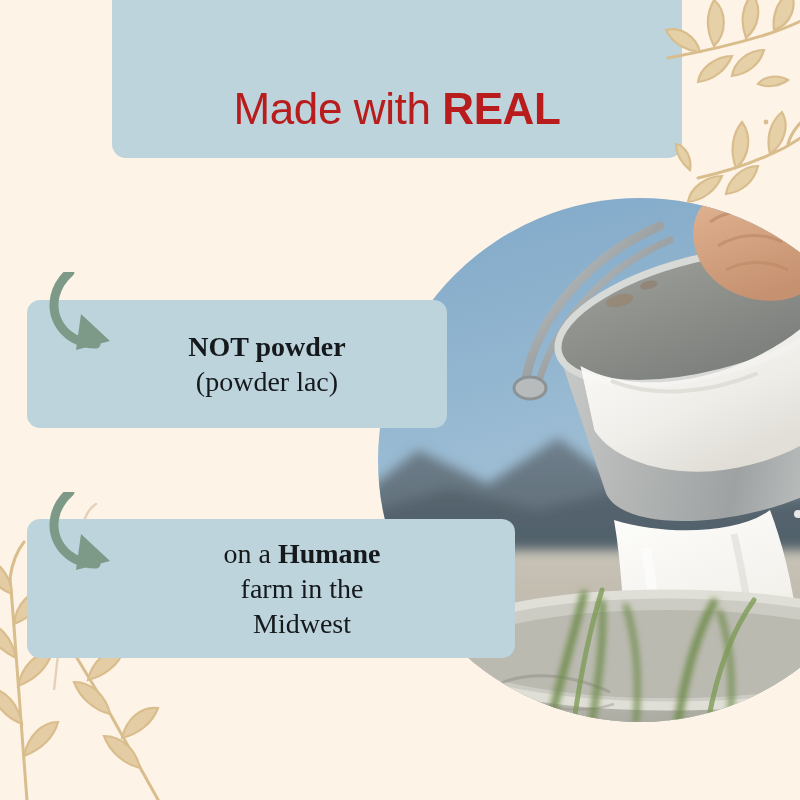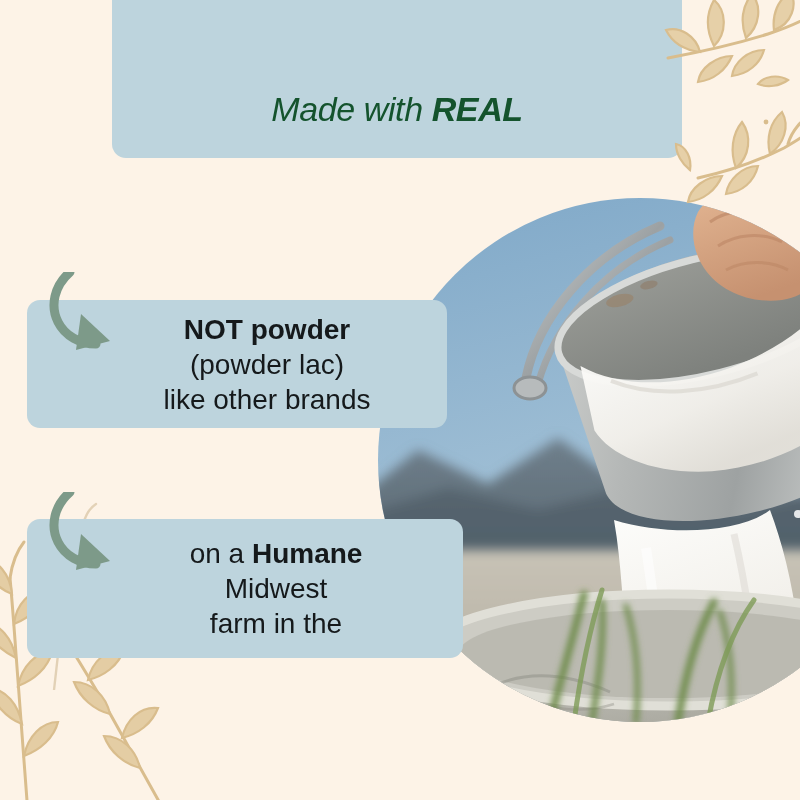--- a/index.html
+++ b/index.html
@@ -58,27 +58,26 @@
     background: #bdd4dd;
     border-radius: 0 0 14px 14px;
     box-sizing: border-box;
     display: flex;
     flex-direction: column;
     align-items: center;
     justify-content: flex-end;
     padding-bottom: 20px;
   }
   .headline-line {
-    color: #14532d;
-    font-size: 34px;
+    color: #b91c1c;
+    font-size: 44px;
     line-height: 58px;
     letter-spacing: -0.4px;
     font-weight: 400;
     white-space: nowrap;
-    font-style: italic;
   }
   .headline-line b { font-weight: 700; }
 
   
   #photo-circle {
     position: absolute;
     left: 378px;
     top: 198px;
     width: 524px;
     height: 524px;
@@ -102,31 +101,32 @@
     left: 27px;
     top: 300px;
     width: 420px;
     height: 128px;
     padding-left: 70px;
     padding-right: 10px;
   }
   #callout-2 {
     left: 27px;
     top: 519px;
-    width: 436px;
+    width: 488px;
     height: 139px;
     padding-left: 76px;
     padding-right: 14px;
   }
   .callout-line {
     color: #15191b;
     font-size: 28px;
     line-height: 35px;
     font-weight: 400;
     white-space: nowrap;
+    font-family: Liberation Serif, serif;
   }
   .callout-line b { font-weight: 700; }
 
   
   .arrow {
     position: absolute;
     pointer-events: none;
   }
   .arrow svg { display: block; }
   #arrow-1 { left: 36px; top: 272px; width: 90px; height: 88px; }
@@ -334,34 +334,33 @@
         <path d="M128 150 C132 136 142 126 150 122"></path>
         <path d="M30 176 C22 170 16 160 16 150 C26 152 32 164 30 176 Z" fill="#e6d0a8" stroke-width="2.2"></path>
         <circle cx="106" cy="128" r="2.4" fill="#d9bd8d" stroke="none"></circle>
       </g>
     </svg>
   </div>
 
   <div class="callout" id="callout-1">
     <div class="callout-line"><b>NOT powder</b></div>
     <div class="callout-line">(powder lac)</div>
-    <div class="callout-line">like other brands</div>
   </div>
 
   <div class="arrow" id="arrow-1">
     <svg viewBox="0 0 90 88" width="90" height="88">
       <path d="M34 0 C18 14 14 34 22 50 C29 64 44 72 60 72" fill="none" stroke="#7d9a89" stroke-width="9" stroke-linecap="round"></path>
       <path d="M45 42 L74 69 L40 78 Z" fill="#7d9a89"></path>
     </svg>
   </div>
 
   <div class="callout" id="callout-2">
     <div class="callout-line"><span>on a </span><b>Humane</b></div>
+    <div class="callout-line">farm in the</div>
     <div class="callout-line">Midwest</div>
-    <div class="callout-line">farm in the</div>
   </div>
 
   <div class="arrow" id="arrow-2">
     <svg viewBox="0 0 90 88" width="90" height="88">
       <path d="M34 0 C18 14 14 34 22 50 C29 64 44 72 60 72" fill="none" stroke="#7d9a89" stroke-width="9" stroke-linecap="round"></path>
       <path d="M45 42 L74 69 L40 78 Z" fill="#7d9a89"></path>
     </svg>
   </div>
 
 </div>

